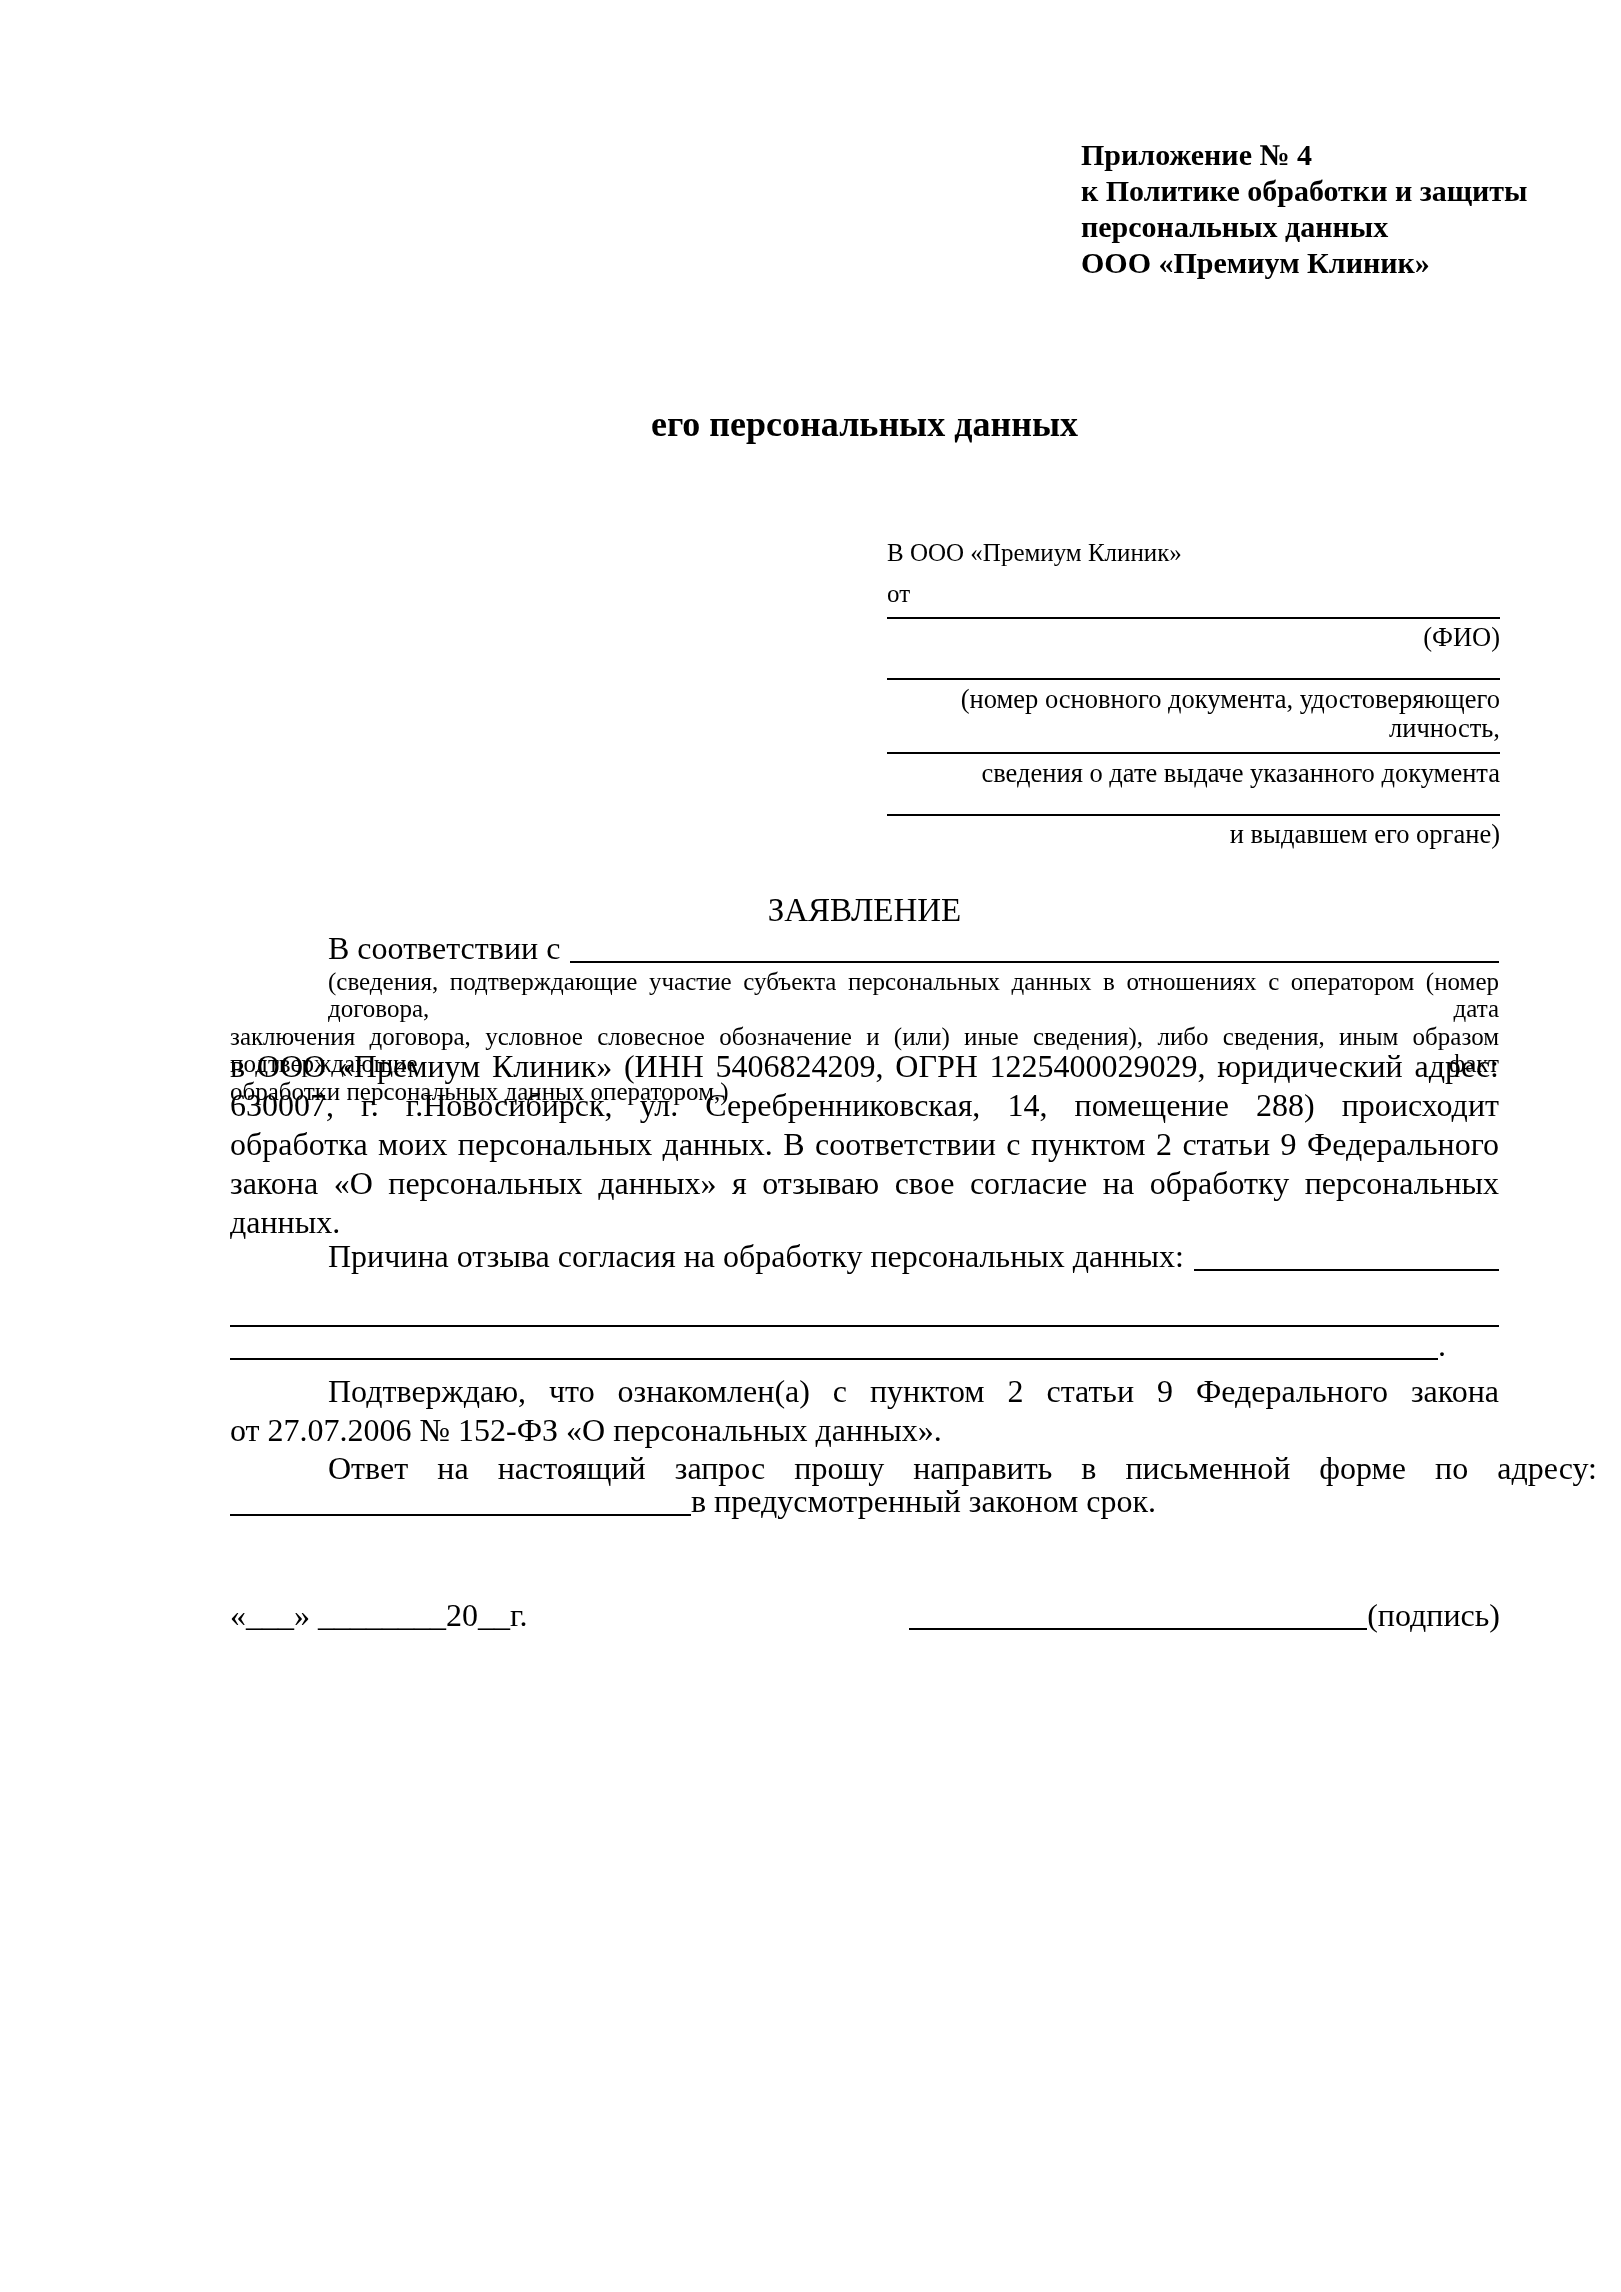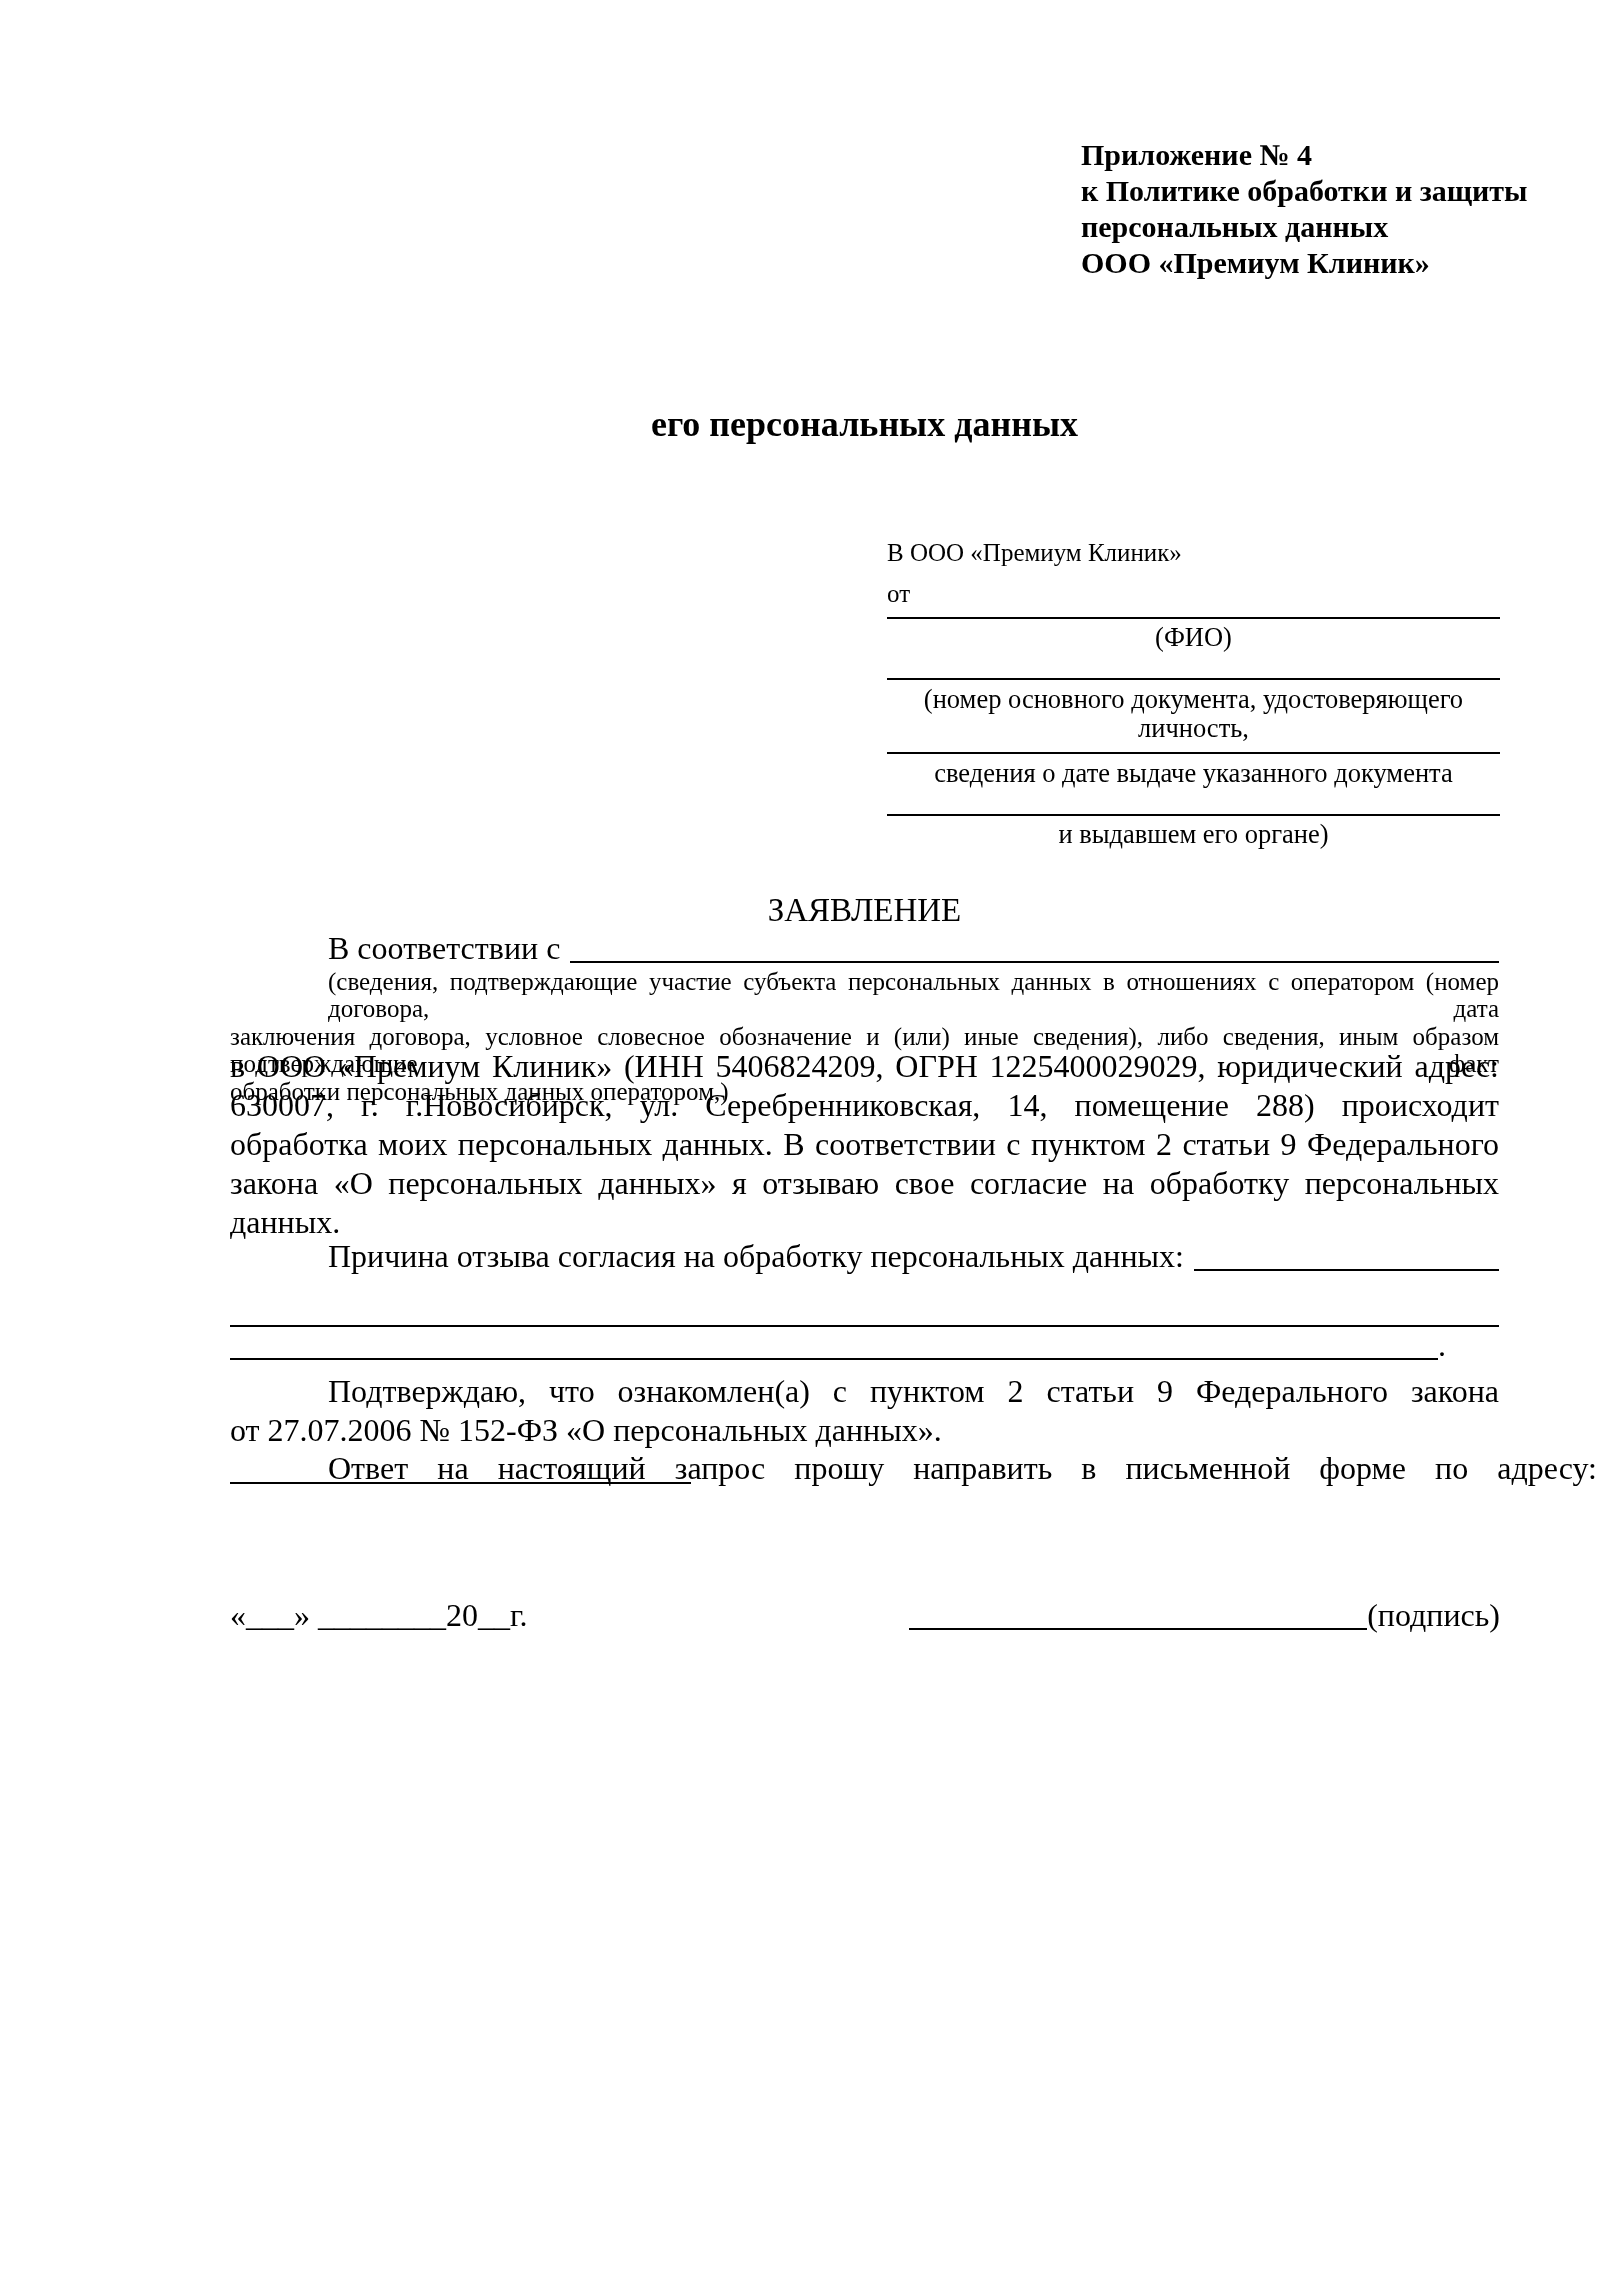--- a/index.html
+++ b/index.html
@@ -13,21 +13,21 @@
     overflow:hidden;
   }
   .abs{position:absolute;}
   
   .header-block{left:1081px;top:137px;width:451px;font-size:30px;line-height:36px;font-weight:bold;}
   
   .doc-title{left:230px;top:400px;width:1269px;text-align:center;font-weight:bold;font-size:36px;line-height:49px;}
   
   .addr{left:887px;width:613px;font-size:25px;line-height:41px;}
   .addr-line{border-top:2.9px solid #000;height:0;}
-  .addr-cap{text-align:center;font-size:26.5px;line-height:29px;}
+  .addr-cap{text-align:right;font-size:26.5px;line-height:29px;}
   
   .center-head{left:230px;top:892px;width:1269px;text-align:center;font-size:33px;}
   .row{display:flex;align-items:stretch;font-size:32px;line-height:39px;}
   .ufill{flex:1 1 auto;border-bottom:2.9px solid #000;margin-bottom:4.9px;}
   .ulseg{width:461px;border-bottom:2.9px solid #000;margin-bottom:4.9px;flex:0 0 auto;}
   .lbl{flex:0 0 auto;padding-right:9.8px;white-space:nowrap;}
   .indent{padding-left:98px;}
   .note{left:230px;top:968px;width:1269px;font-size:25px;line-height:27.4px;}
   .par{left:230px;width:1269px;font-size:32px;line-height:39px;}
   .jline{text-align:justify;text-align-last:justify;}
@@ -99,20 +99,21 @@
   </div>
 
   <div class="abs par" style="top:1372px;">
     <div class="jline indent">Подтверждаю, что ознакомлен(а) с пунктом 2 статьи 9 Федерального закона</div>
     <div class="lline">от 27.07.2006 № 152-ФЗ «О персональных данных».</div>
   </div>
 
   <div class="abs par jline indent" style="top:1449px;">Ответ на настоящий запрос прошу направить в письменной форме по адресу:</div>
   <div class="abs row" style="left:230px;top:1482px;width:1269px;">
     <span class="ulseg"></span>
+    <span>в предусмотренный законом срок.</span>
   </div>
 
   <div class="abs sig" style="left:230px;top:1596px;">«___» ________20__г.</div>
   <div class="abs row sig" style="left:909px;top:1596px;width:591px;">
     <span class="ufill"></span>
     <span>(подпись)</span>
   </div>
 
 </div>
 

